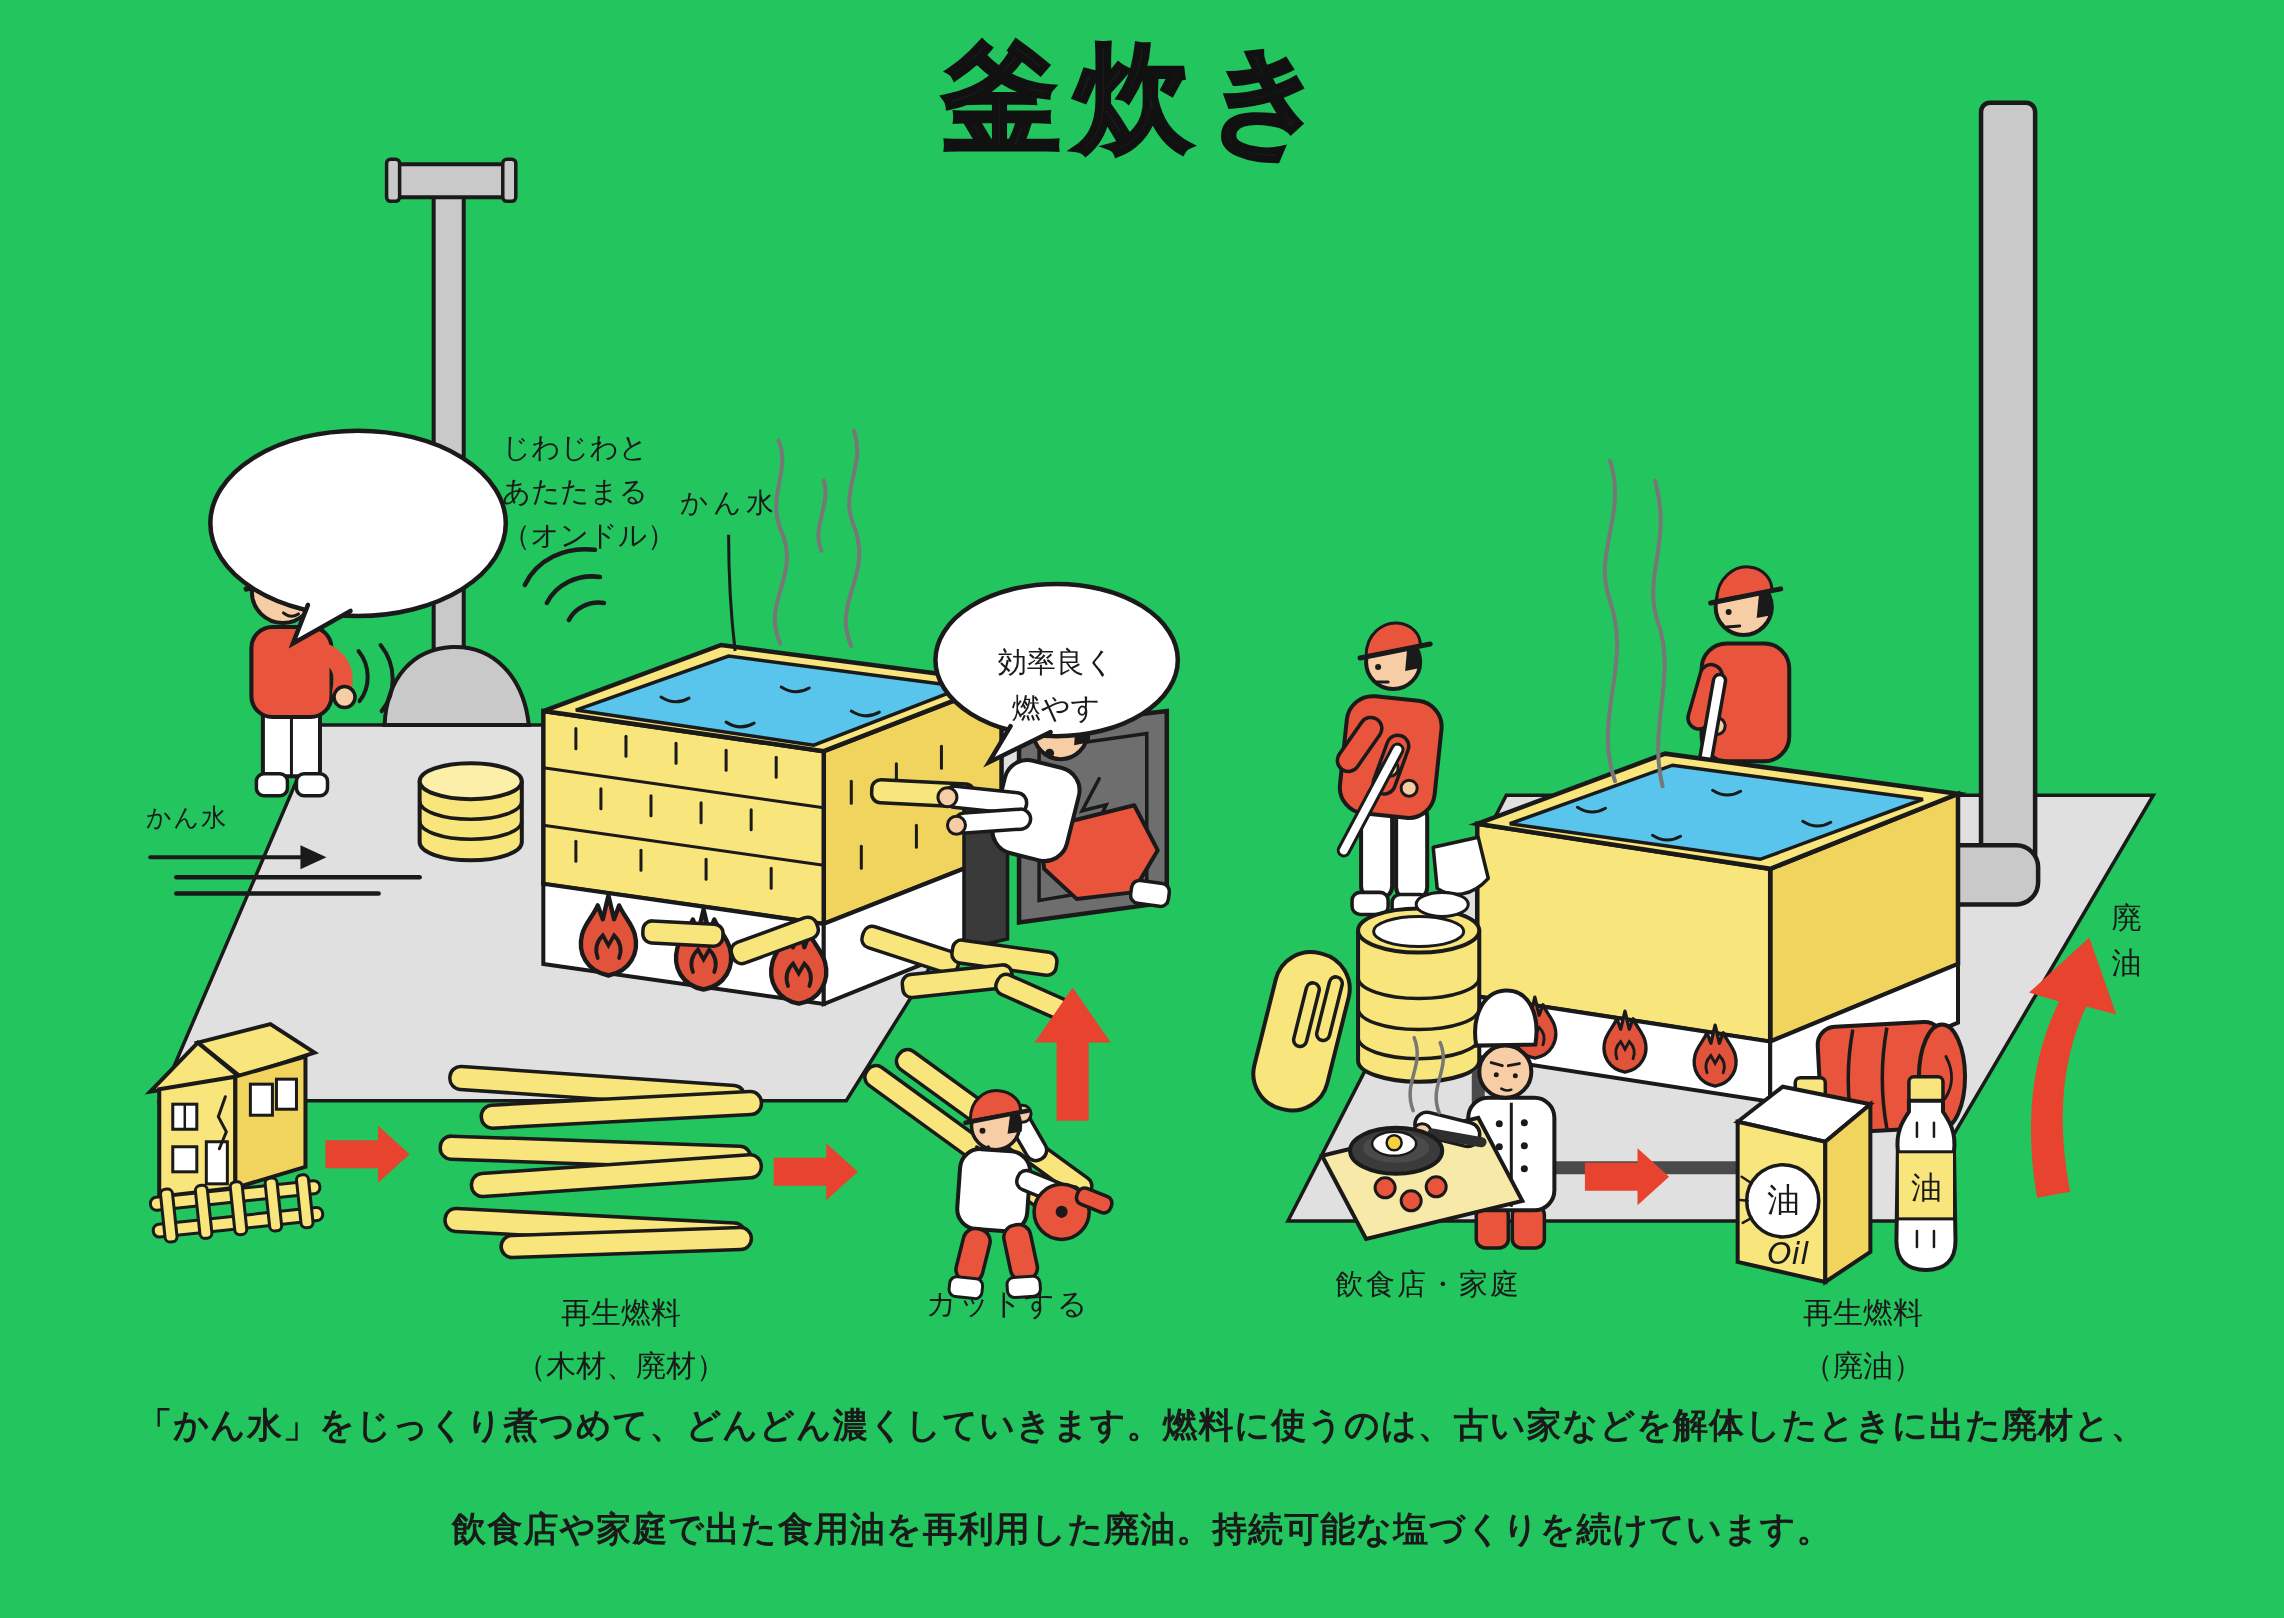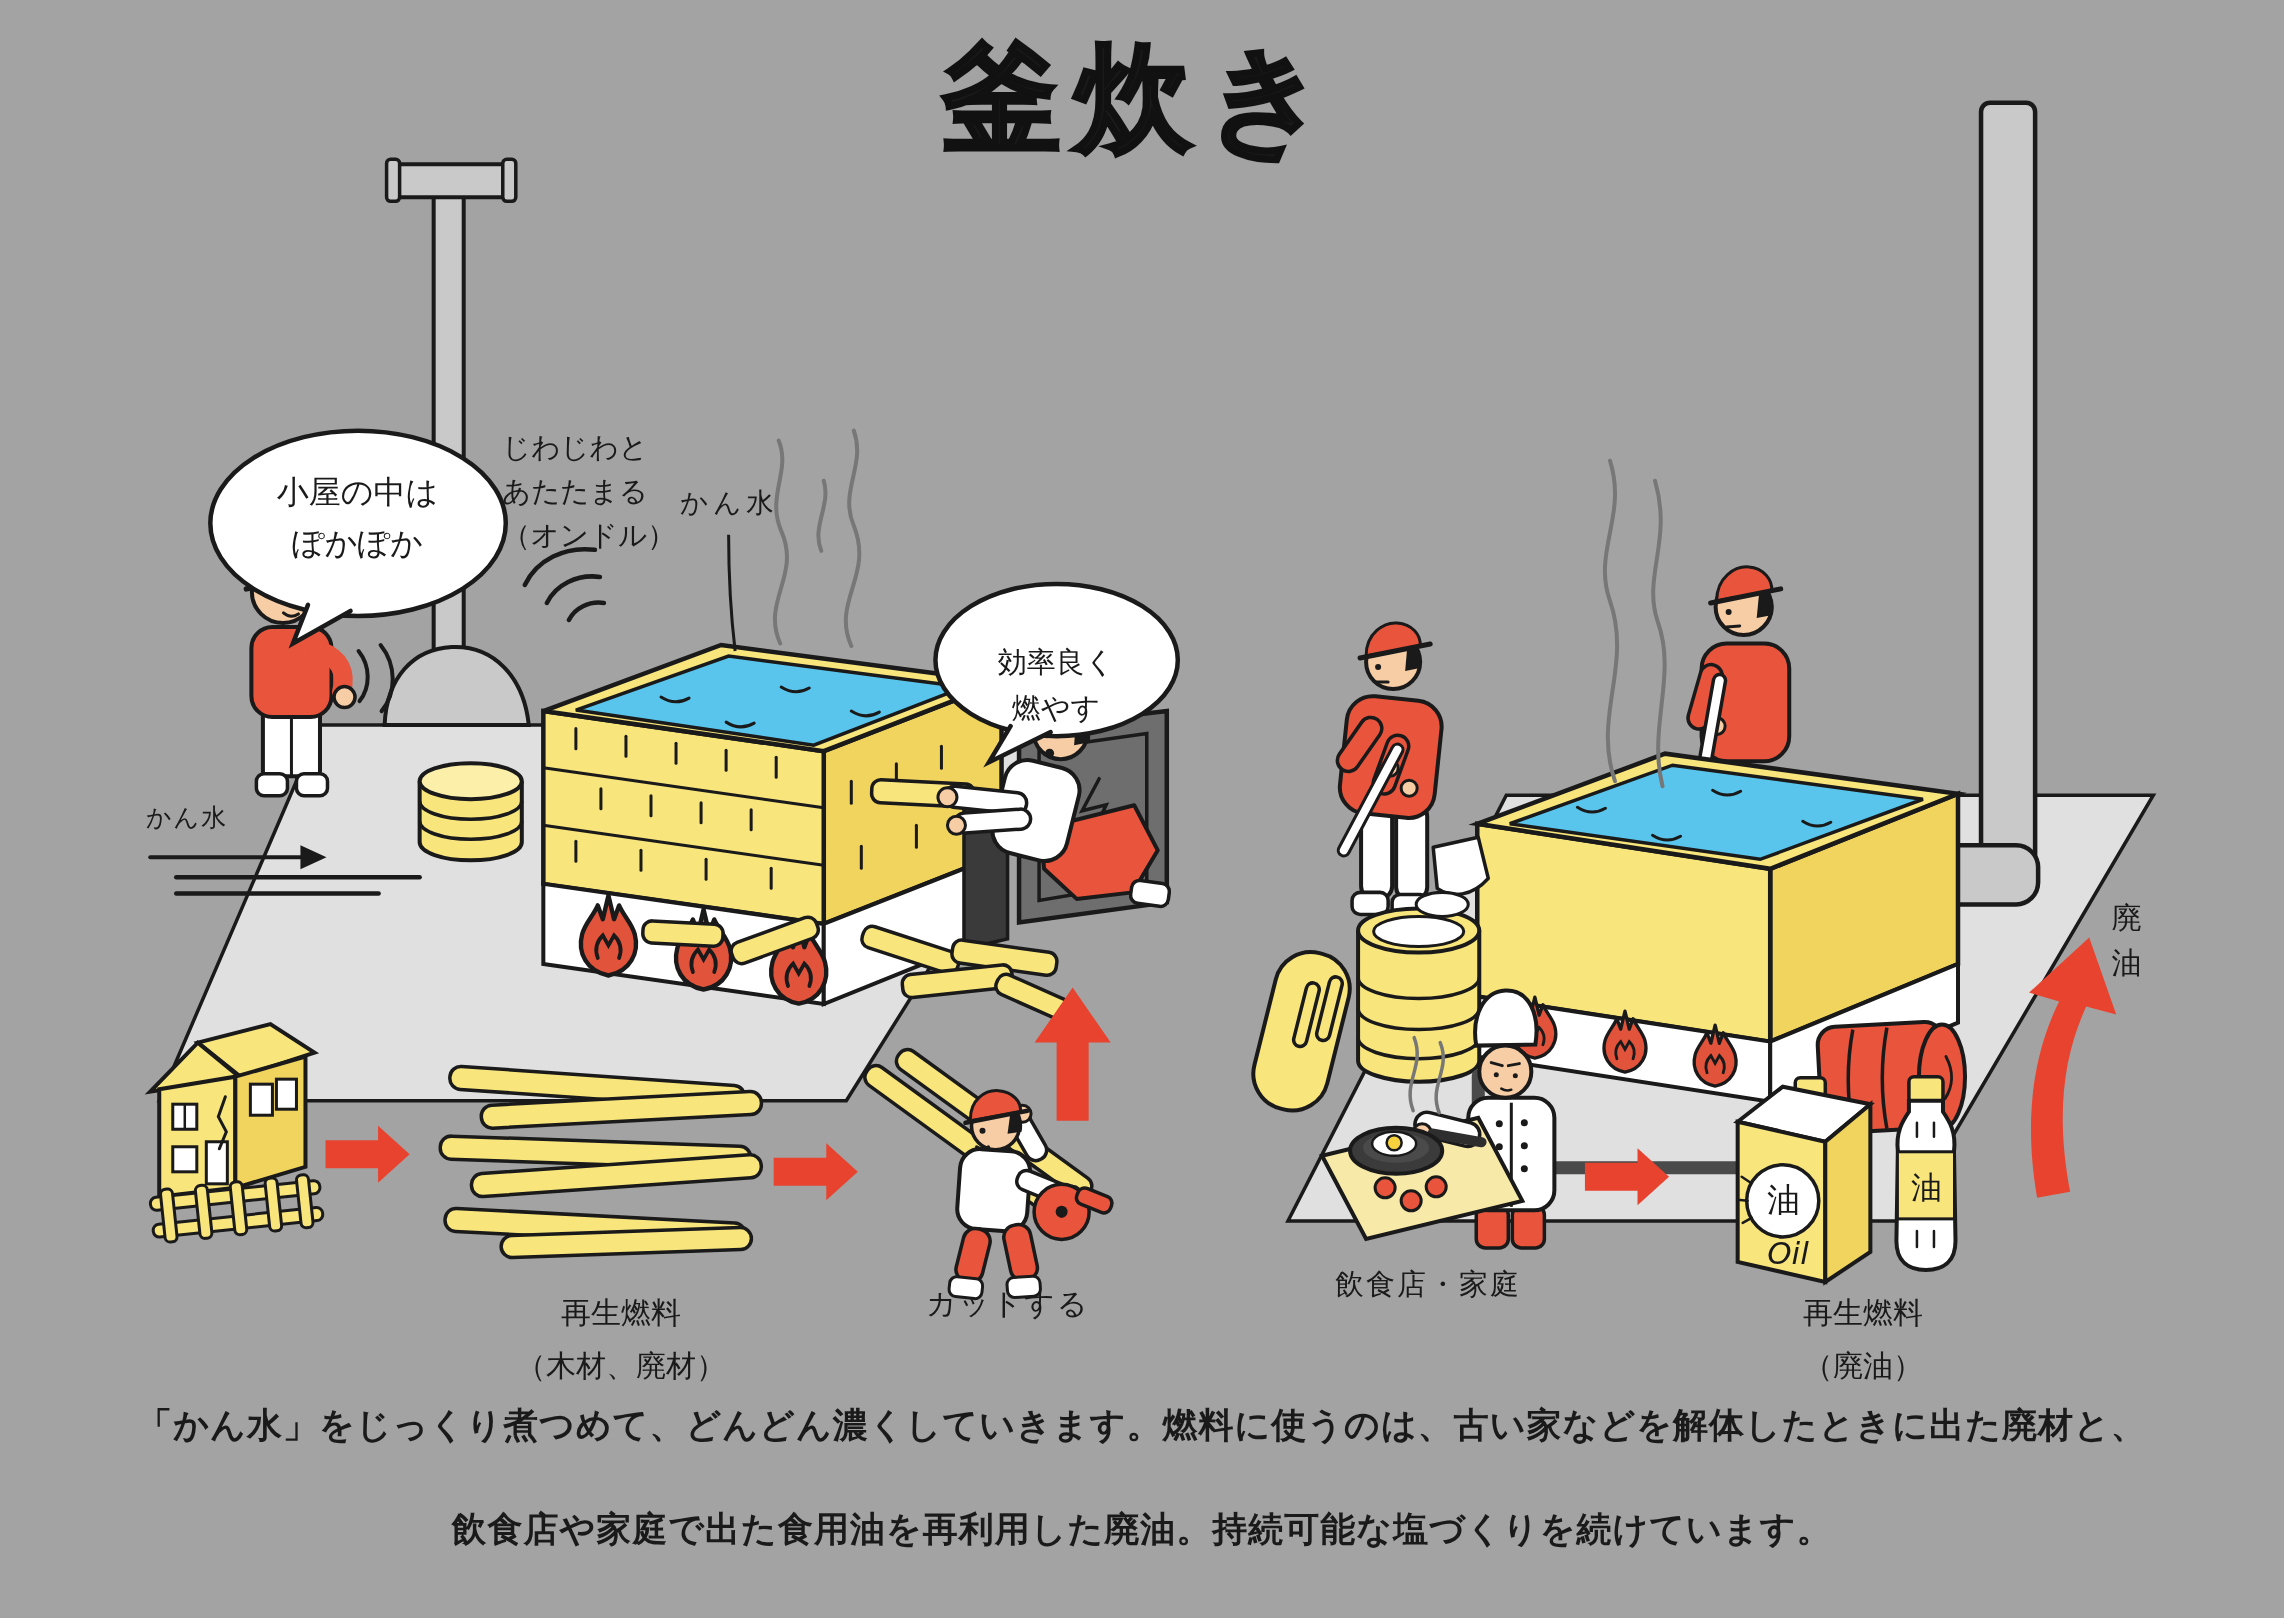--- a/index.html
+++ b/index.html
@@ -1,16 +1,16 @@
 <!DOCTYPE html>
 <html style="font-size:8px"><head>
 <meta charset="utf-8">
 <style>
   html,body{margin:0;padding:0;background:#fff;}
-  #canvas{position:relative;width:2284px;height:1619px;background:#a3a3a3;overflow:hidden;
+  #canvas{position:relative;width:2284px;height:1619px;background:#22c55e;overflow:hidden;
           font-family:"DejaVu Sans",sans-serif;color:#1a1a1a;}
   .abs{position:absolute;}
   .pre{white-space:pre-line;}
   .center{text-align:center;}
   #title{left:0;right:0;top:20px;font-size:118px;font-weight:bold;letter-spacing:14px;
          -webkit-text-stroke:3.5px #111;}
   #subtitle{left:0;right:0;top:212px;font-size:47px;font-weight:bold;letter-spacing:2.5px;
          -webkit-text-stroke:1.3px #111;}
   .hand{font-weight:400;}
   .bubble-text{text-align:center;}
@@ -405,22 +405,20 @@
             <line x1="3862" y1="2242" x2="3862" y2="2270"></line>
         <line x1="3828" y1="2458" x2="3828" y2="2490"></line>
             <line x1="3862" y1="2458" x2="3862" y2="2490"></line>
       </g>
     </g>
   </g>
 </svg>
 
 <div class="abs center" id="title">釜炊き</div>
 
-<div class="abs pre bubble-text hand" style="left:215px;top:467px;width:285px;font-size:32px;line-height:1.6;">小屋の中は
-ぽかぽか</div>
 
 <div class="abs pre hand" style="left:502px;top:426px;font-size:28.5px;line-height:1.55;">じわじわと
 あたたまる
 （オンドル）</div>
 
 <div class="abs hand" style="left:680px;top:485px;font-size:27.5px;letter-spacing:5px;">かん水</div>
 
 <div class="abs pre bubble-text hand" style="left:941px;top:607px;width:230px;font-size:29px;line-height:1.6;margin-top:32px;">効率良く
 燃やす</div>
 

